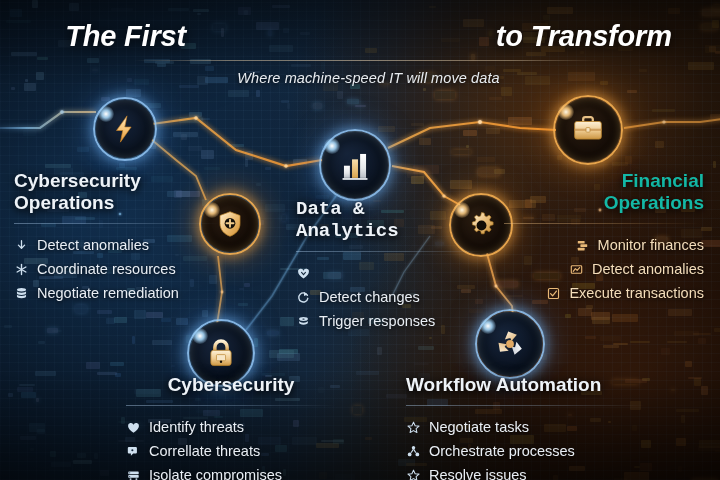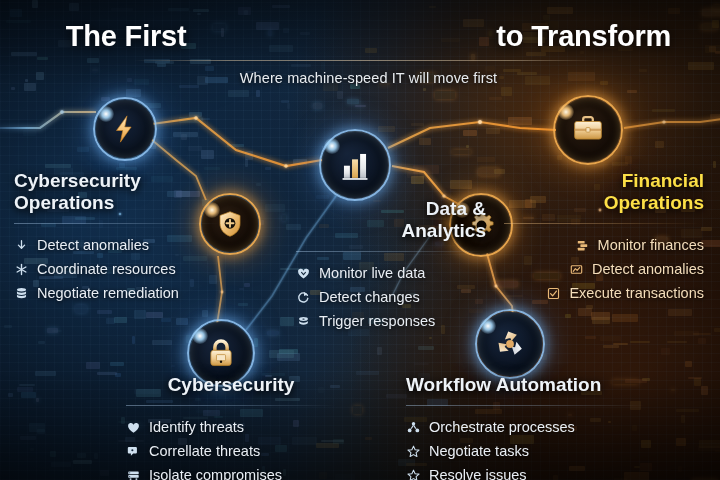--- a/index.html
+++ b/index.html
@@ -48,20 +48,21 @@
 
   
   .traces { position: absolute; inset: 0; }
 
   
   .title-wrap {
     position: absolute;
     top: 20px; left: 17px; right: 0;
     text-align: center;
     z-index: 6;
+    font-style: italic;
   }
   .main-title {
     font-size: 29px;
     font-weight: bold;
     letter-spacing: -0.2px;
     background: linear-gradient(100deg,
         #ffffff 0%, #f4f2ef 16%, #f7c98a 27%, #f0a04b 40%,
         #f2a busy 0%, #eea24e 52%, #f6cd96 66%, #fbf3e6 82%, #ffffff 100%);
     background: linear-gradient(100deg,
         #ffffff 0%, #f6f4f1 15%, #f8cb8d 26%, #ef9f4a 39%,
@@ -139,21 +140,21 @@
   }
   .domain h2 {
     margin: 0;
     font-size: 19px;
     font-weight: bold;
     line-height: 1.16;
     color: #eef3f8;
     text-shadow: 0 2px 7px rgba(0,0,0,0.92), 0 0 16px rgba(0,0,0,0.6);
   }
   .domain.warm h2 {
-    color: #fde047;
+    color: #14b8a6;
     text-shadow: 0 2px 7px rgba(0,0,0,0.92), 0 0 16px rgba(60,25,0,0.7);
   }
   .domain .rule {
     height: 1px;
     margin: 9px 0 9px 0;
     background: linear-gradient(to right, rgba(170,200,230,0.45) 0%, rgba(170,200,230,0.28) 55%, rgba(170,200,230,0) 100%);
   }
   .domain.warm .rule {
     background: linear-gradient(to right, rgba(235,190,130,0.45) 0%, rgba(235,190,130,0.26) 55%, rgba(235,190,130,0) 100%);
   }
@@ -673,21 +674,21 @@
       <circle cx="496" cy="286" r="1.5" fill="#ffc887" opacity="0.7"></circle>
       <circle cx="222" cy="292" r="1.4" fill="#ffc887" opacity="0.6"></circle>
       <circle cx="120" cy="214" r="1.3" fill="#8fd0ff" opacity="0.55"></circle>
       <circle cx="600" cy="210" r="1.4" fill="#ffc98a" opacity="0.6"></circle>
     </g>
   </svg>
 
   <div class="title-wrap">
     <div class="main-title" style="background: none; color: inherit; -webkit-text-fill-color: initial;"><span style="color: rgb(255, 255, 255);">The First </span><span style="background-clip: text; color: transparent;">5 Enterprise Domains</span><span style="color: rgb(255, 255, 255);"> to Transform</span></div>
     <div class="title-rule"></div>
-    <div class="subtitle">Where machine-speed IT will move first</div>
+    <div class="subtitle">Where machine-speed IT will move data</div>
   </div>
 
   <div class="node cool" style="left:96px; top:100px; width:58px; height:58px;">
     <div class="disc"></div>
     <div class="ring"></div>
     <div class="flare"></div>
     <svg width="30" height="30" viewBox="0 0 24 24">
       <defs>
           <linearGradient id="gBolt" x1="0" y1="0" x2="0" y2="1">
         <stop offset="0%" stop-color="#ffe7bd"></stop>
@@ -861,34 +862,33 @@
                 <path d="M2.4 9.0 v2.6 c0 1.16 2.5 2.1 5.6 2.1 s5.6 -0.94 5.6 -2.1 V9.0 c0 1.16 -2.5 2.1 -5.6 2.1 s-5.6 -0.94 -5.6 -2.1 z"></path>
               </g>
             </svg>
         </span>
         <span>Negotiate remediation</span>
       </li>
     </ul>
   </div>
 
   <div class="domain cool" style="left:296px; top:198px; width:190px;">
-    <h2 style="text-align:right;">
+    <h2 style="text-align:left;font-family:Liberation Mono, monospace;">
       <span>Data &amp;</span><br>
       <span>Analytics</span>
     </h2>
     <div class="rule"></div>
     <ul class="bullets">
       <li>
         <span class="gi">
           <svg width="13" height="13" viewBox="0 0 16 16">
               <path d="M8 14 C3.6 11.2 1.4 8.8 1.4 6.2 A3.4 3.4 0 0 1 8 4.6 A3.4 3.4 0 0 1 14.6 6.2 C14.6 8.8 12.4 11.2 8 14 z" fill="currentColor"></path>
               <path d="M5.6 6.6 L8 9.4 L10.4 6.6" fill="none" stroke="#16283c" stroke-width="1.3" stroke-linecap="round"></path>
             </svg>
         </span>
-        <span>Monitor live data</span>
       </li>
       <li>
         <span class="gi">
           <svg width="13" height="13" viewBox="0 0 16 16">
               <path d="M12.8 5.4 A5.6 5.6 0 1 0 13.3 9.0" fill="none" stroke="currentColor" stroke-width="1.7" stroke-linecap="round"></path>
               <path d="M8.6 1.2 L8.6 6.0 L13.2 4.4 z" fill="currentColor"></path>
             </svg>
         </span>
         <span>Detect changes</span>
       </li>
@@ -992,44 +992,44 @@
 
   <div class="domain cool" style="left:406px; top:374px; width:240px;">
     <h2>
       <span>Workflow Automation</span>
     </h2>
     <div class="rule"></div>
     <ul class="bullets">
       <li>
         <span class="gi">
           <svg width="13" height="13" viewBox="0 0 16 16">
+              <path d="M8 1.4 L10.0 5.8 L14.8 6.3 L11.2 9.5 L12.2 14.2 L8 11.8 L3.8 14.2 L4.8 9.5 L1.2 6.3 L6.0 5.8 z" fill="none" stroke="currentColor" stroke-width="1.3" stroke-linejoin="round"></path>
+            </svg>
+        </span>
+        <span>Negotiate tasks</span>
+      </li>
+      <li>
+        <span class="gi">
+          <svg width="13" height="13" viewBox="0 0 16 16">
               <g fill="currentColor">
                 <circle cx="8" cy="3.3" r="2.1"></circle>
                 <circle cx="3.3" cy="11.6" r="2.3"></circle>
                 <circle cx="12.7" cy="11.6" r="2.3"></circle>
                 <path d="M7.2 5.0 L4.2 9.6 h1.7 l2.6 -4.0 z"></path>
                 <path d="M8.8 5.0 L11.8 9.6 h-1.7 L7.5 5.6 z"></path>
               </g>
             </svg>
         </span>
         <span>Orchestrate processes</span>
       </li>
       <li>
         <span class="gi">
           <svg width="13" height="13" viewBox="0 0 16 16">
               <path d="M8 1.4 L10.0 5.8 L14.8 6.3 L11.2 9.5 L12.2 14.2 L8 11.8 L3.8 14.2 L4.8 9.5 L1.2 6.3 L6.0 5.8 z" fill="none" stroke="currentColor" stroke-width="1.3" stroke-linejoin="round"></path>
             </svg>
         </span>
-        <span>Negotiate tasks</span>
-      </li>
-      <li>
-        <span class="gi">
-          <svg width="13" height="13" viewBox="0 0 16 16">
-              <path d="M8 1.4 L10.0 5.8 L14.8 6.3 L11.2 9.5 L12.2 14.2 L8 11.8 L3.8 14.2 L4.8 9.5 L1.2 6.3 L6.0 5.8 z" fill="none" stroke="currentColor" stroke-width="1.3" stroke-linejoin="round"></path>
-            </svg>
-        </span>
         <span>Resolve issues</span>
       </li>
     </ul>
   </div>
 
   <div class="bg-vignette"></div>
 </div>
 
 </body></html>

